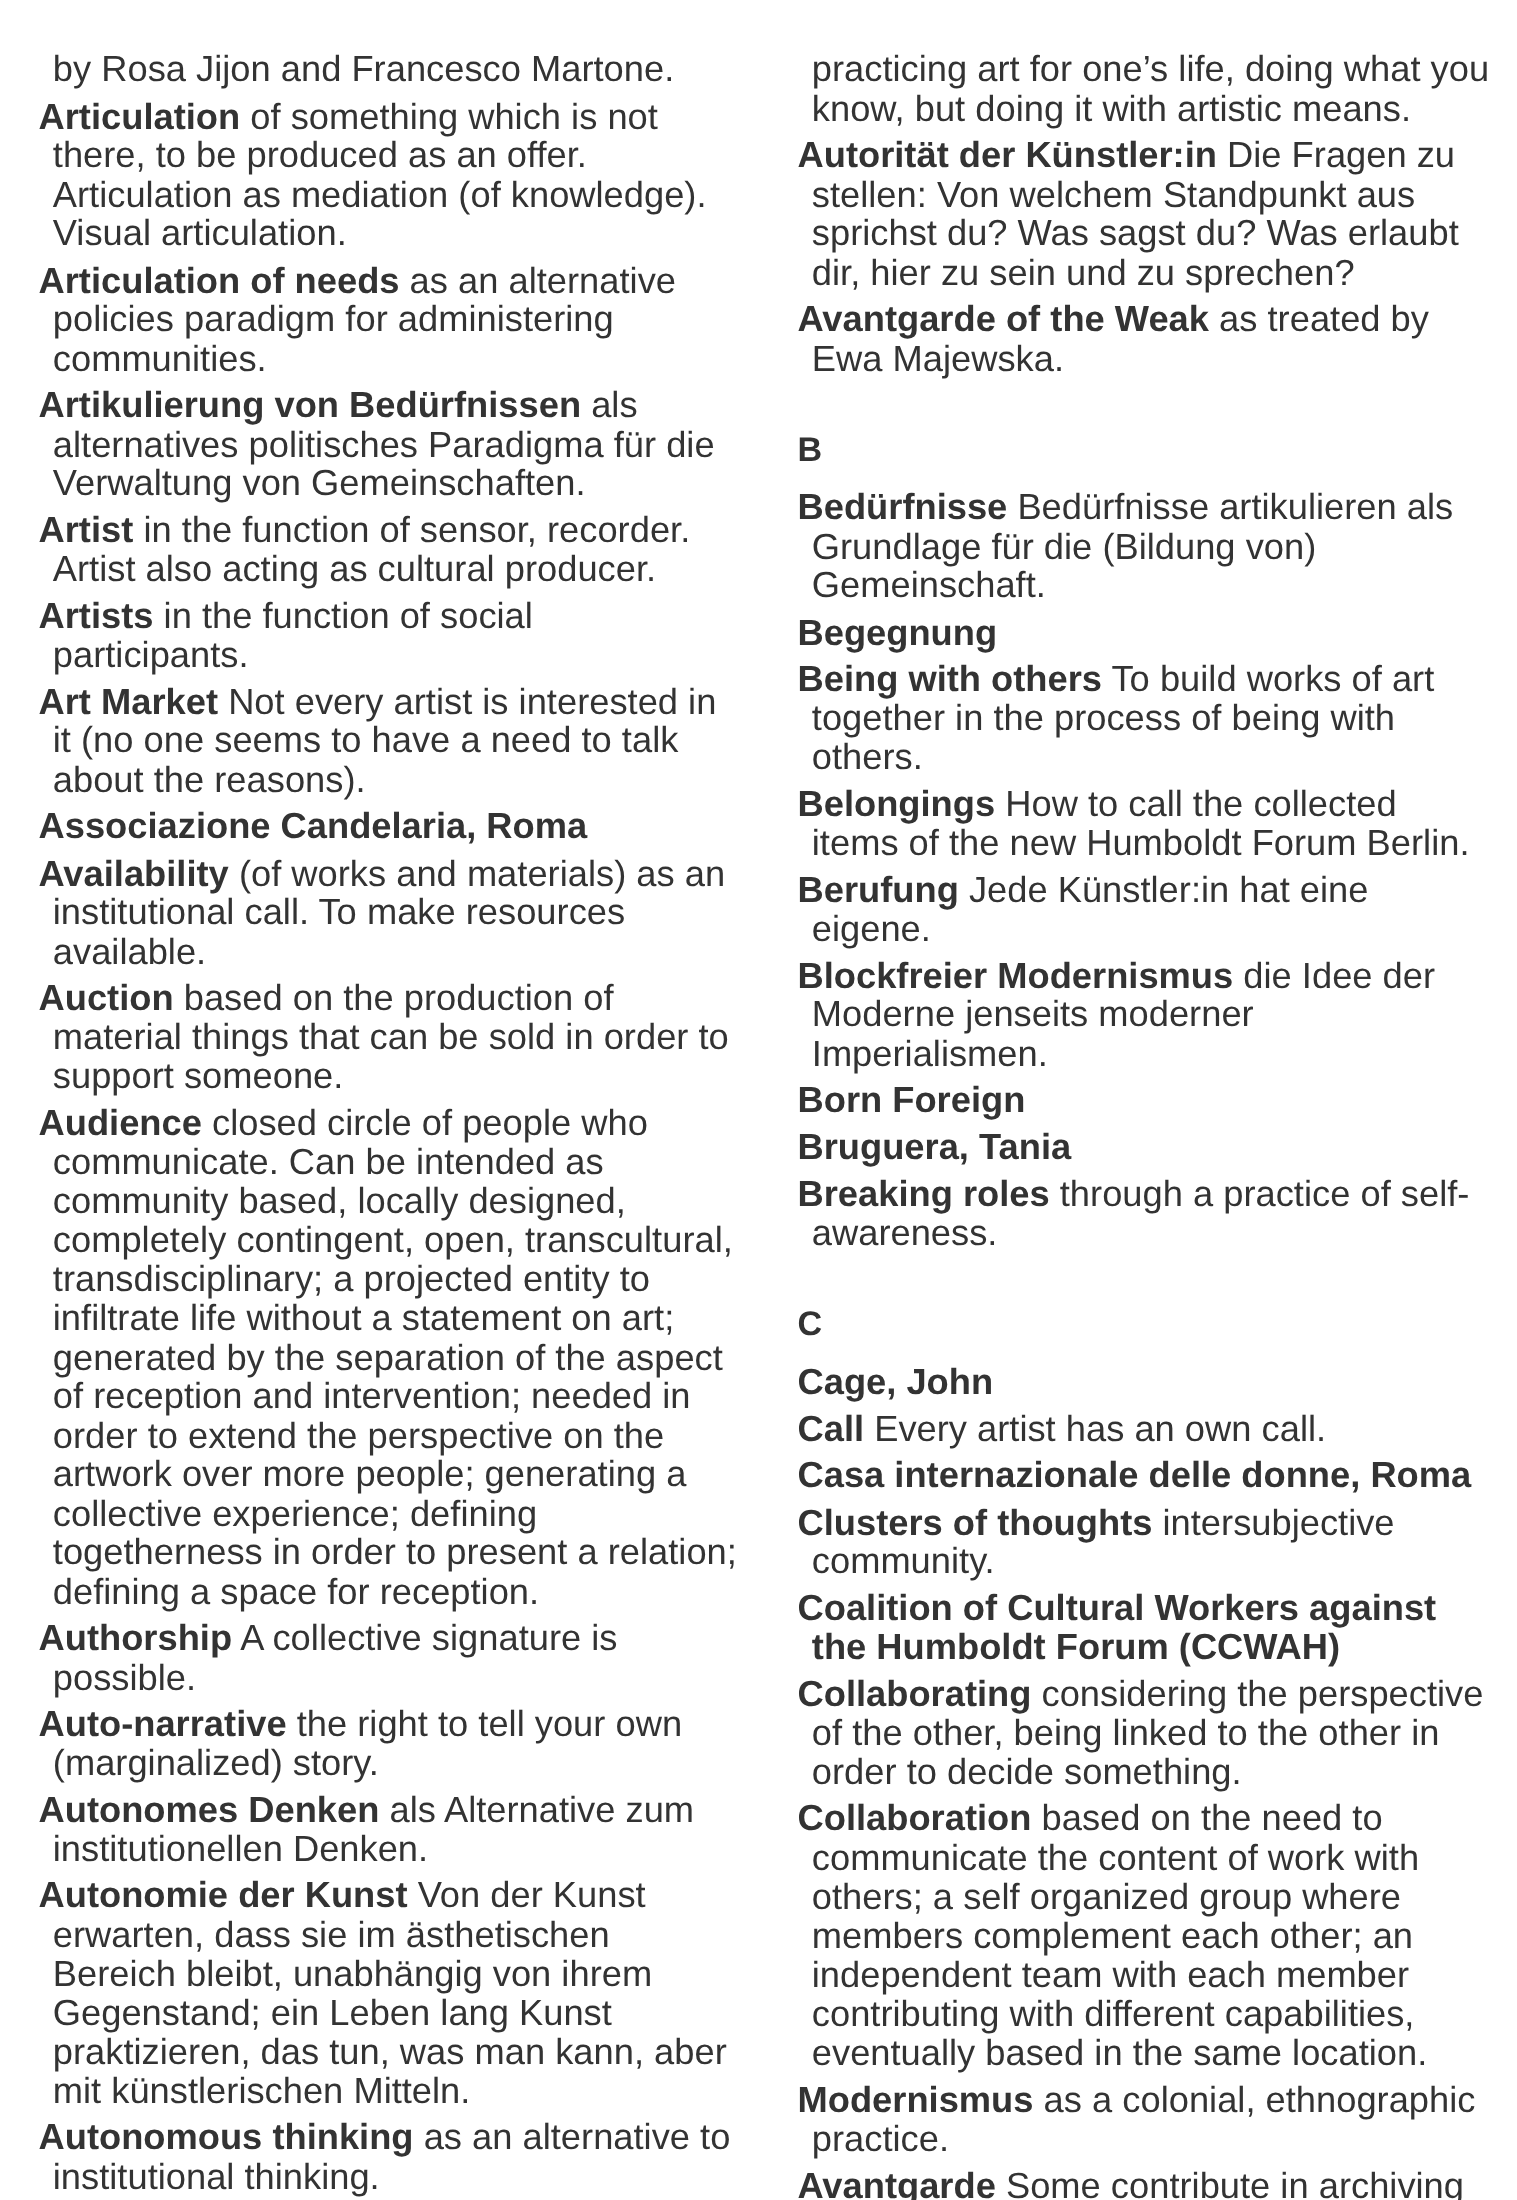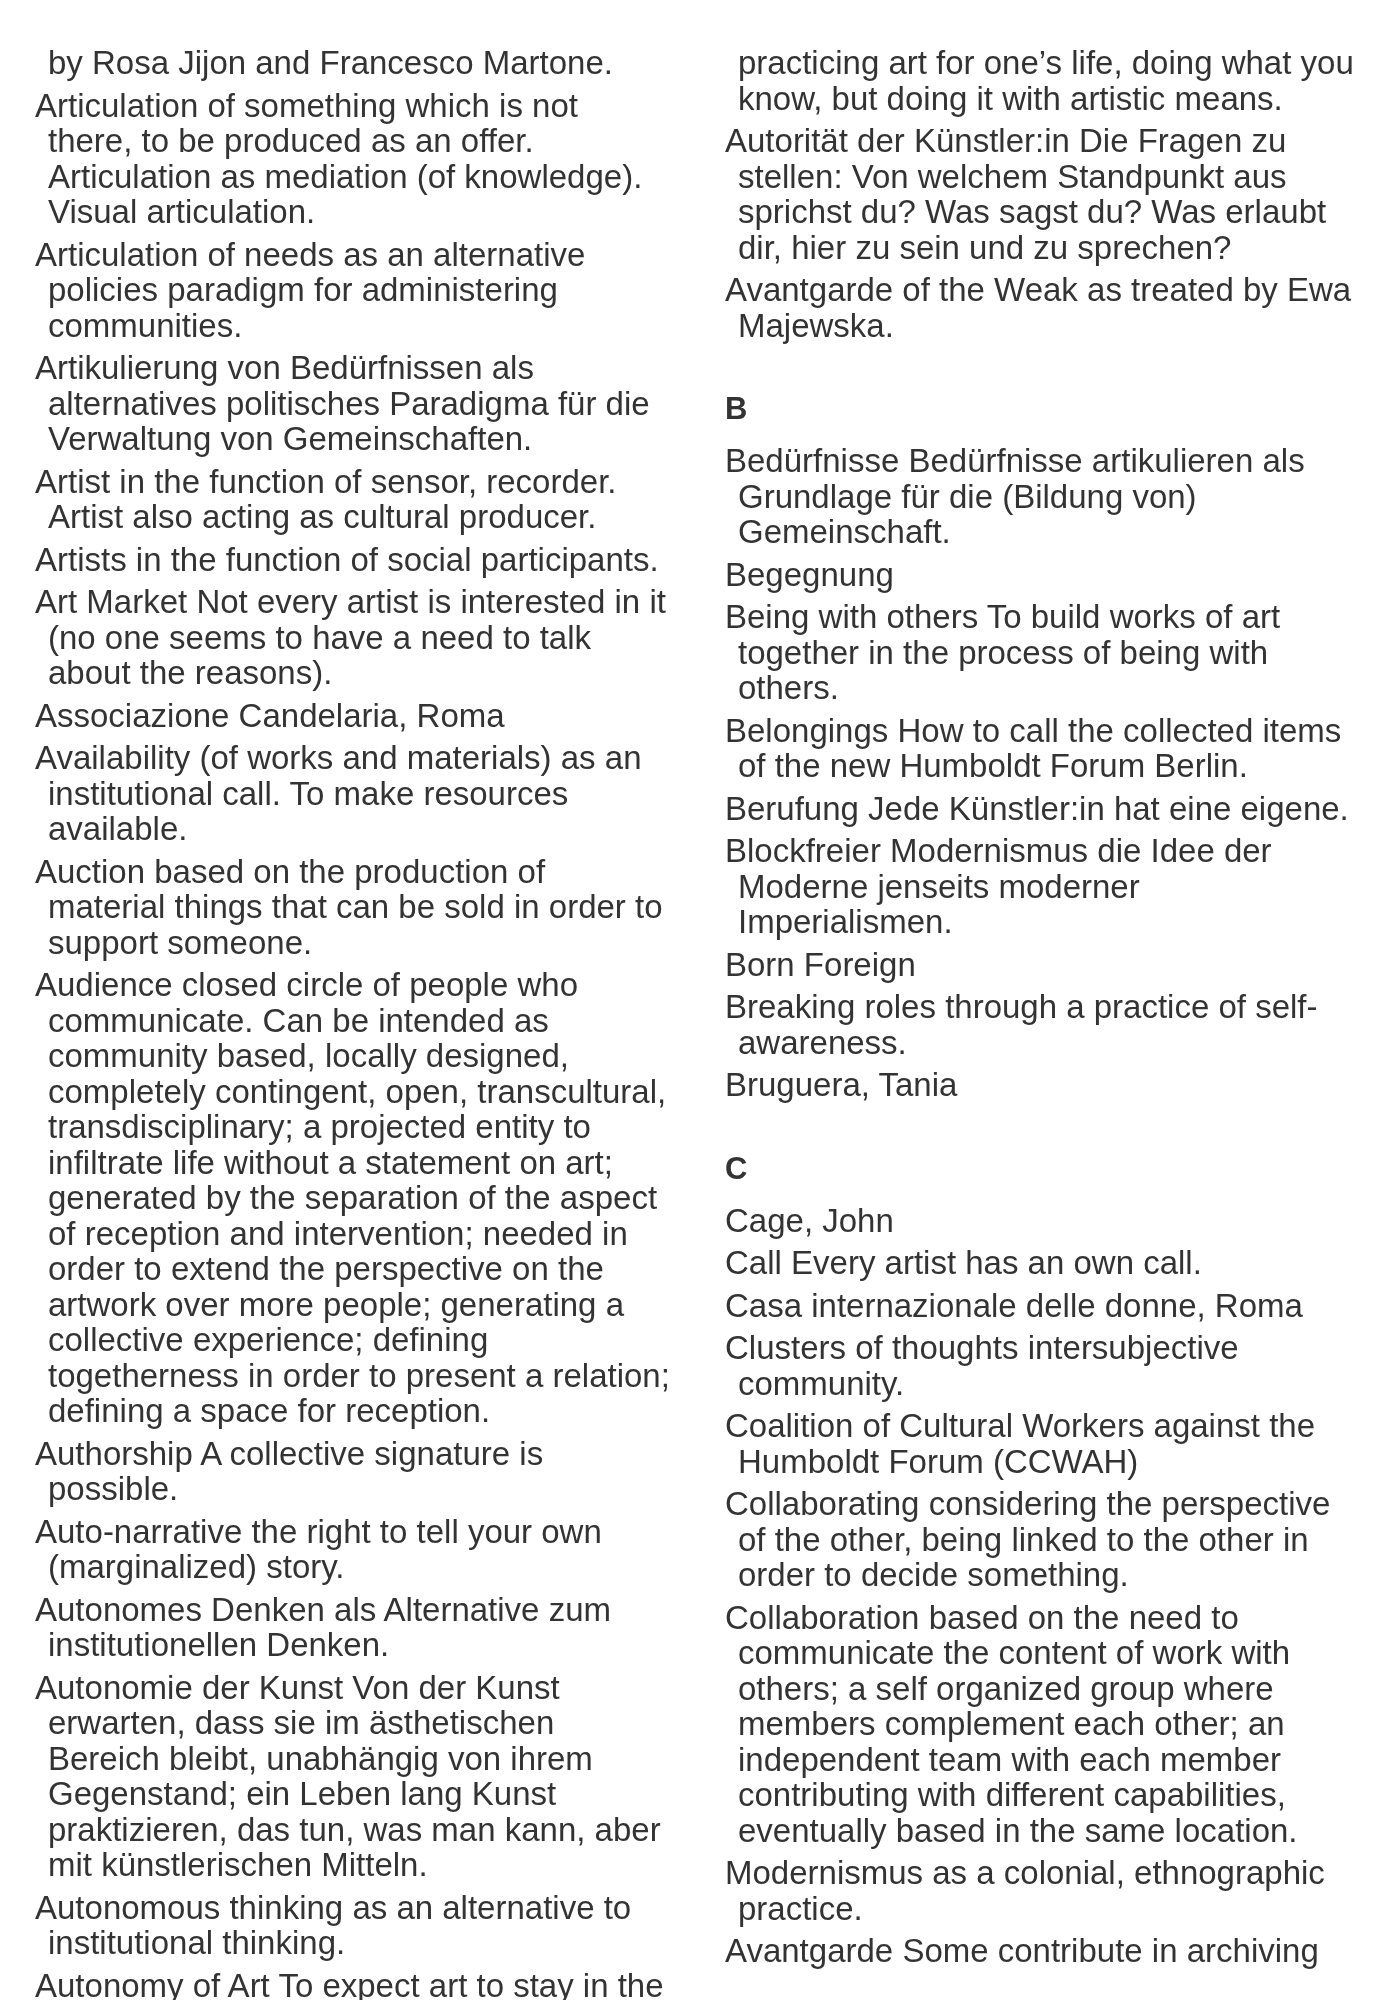--- a/index.html
+++ b/index.html
@@ -7,21 +7,21 @@
     width: 1379px; height: 2000px; background: #ffffff; color: #333333;
     font-family: "Liberation Sans", sans-serif; position: relative; overflow: hidden;
   }
   .col { position: absolute; top: 45px; }
   .col.left { left: 35px; width: 635px; }
   .col.right { left: 725px; width: 630px; }
   .entry {
     font-size: 33px; line-height: 35.5px; margin: 0 0 7px 0;
     padding-left: 13px; text-indent: -13px;
   }
-  .entry .term { font-weight: normal; color: #333333; }
+  .entry .term { font-weight: bold; color: #333333; }
   .entry .def { color: #333333; }
   .cont { padding-left: 13px; text-indent: 0; }
   .letter {
     font-size: 31px; font-weight: bold; line-height: 36px; color: #333333;
     margin: 48px 0 16px 0;
   }
 </style>
 </head>
 <body>
 
@@ -55,22 +55,22 @@
     </div>
   <div class="letter">B</div>
   <div>
       <p class="entry"><span class="term">Bedürfnisse</span> <span class="def">Bedürfnisse artikulieren als Grundlage für die (Bildung von) Gemeinschaft.</span></p>
       <p class="entry"><span class="term">Begegnung</span></p>
       <p class="entry"><span class="term">Being with others</span> <span class="def">To build works of art together in the process of being with others.</span></p>
       <p class="entry"><span class="term">Belongings</span> <span class="def">How to call the collected items of the new Humboldt Forum Berlin.</span></p>
       <p class="entry"><span class="term">Berufung</span> <span class="def">Jede Künstler:in hat eine eigene.</span></p>
       <p class="entry"><span class="term">Blockfreier Modernismus</span> <span class="def">die Idee der Moderne jenseits moderner Imperialismen.</span></p>
       <p class="entry"><span class="term">Born Foreign</span></p>
+      <p class="entry"><span class="term">Bruguera, Tania</span></p>
       <p class="entry"><span class="term">Breaking roles</span> <span class="def">through a practice of self-awareness.</span></p>
-      <p class="entry"><span class="term">Bruguera, Tania</span></p>
     </div>
   <div class="letter">C</div>
   <div>
       <p class="entry"><span class="term">Cage, John</span></p>
       <p class="entry"><span class="term">Call</span> <span class="def">Every artist has an own call.</span></p>
       <p class="entry"><span class="term">Casa internazionale delle donne, Roma</span></p>
       <p class="entry"><span class="term">Clusters of thoughts</span> <span class="def">intersubjective community.</span></p>
       <p class="entry"><span class="term">Coalition of Cultural Workers against the Humboldt Forum (CCWAH)</span></p>
       <p class="entry"><span class="term">Collaborating</span> <span class="def">considering the perspective of the other, being linked to the other in order to decide something.</span></p>
       <p class="entry"><span class="term">Collaboration</span> <span class="def">based on the need to communicate the content of work with others; a self organized group where members complement each other; an independent team with each member contributing with different capabilities, eventually based in the same location.</span></p>

